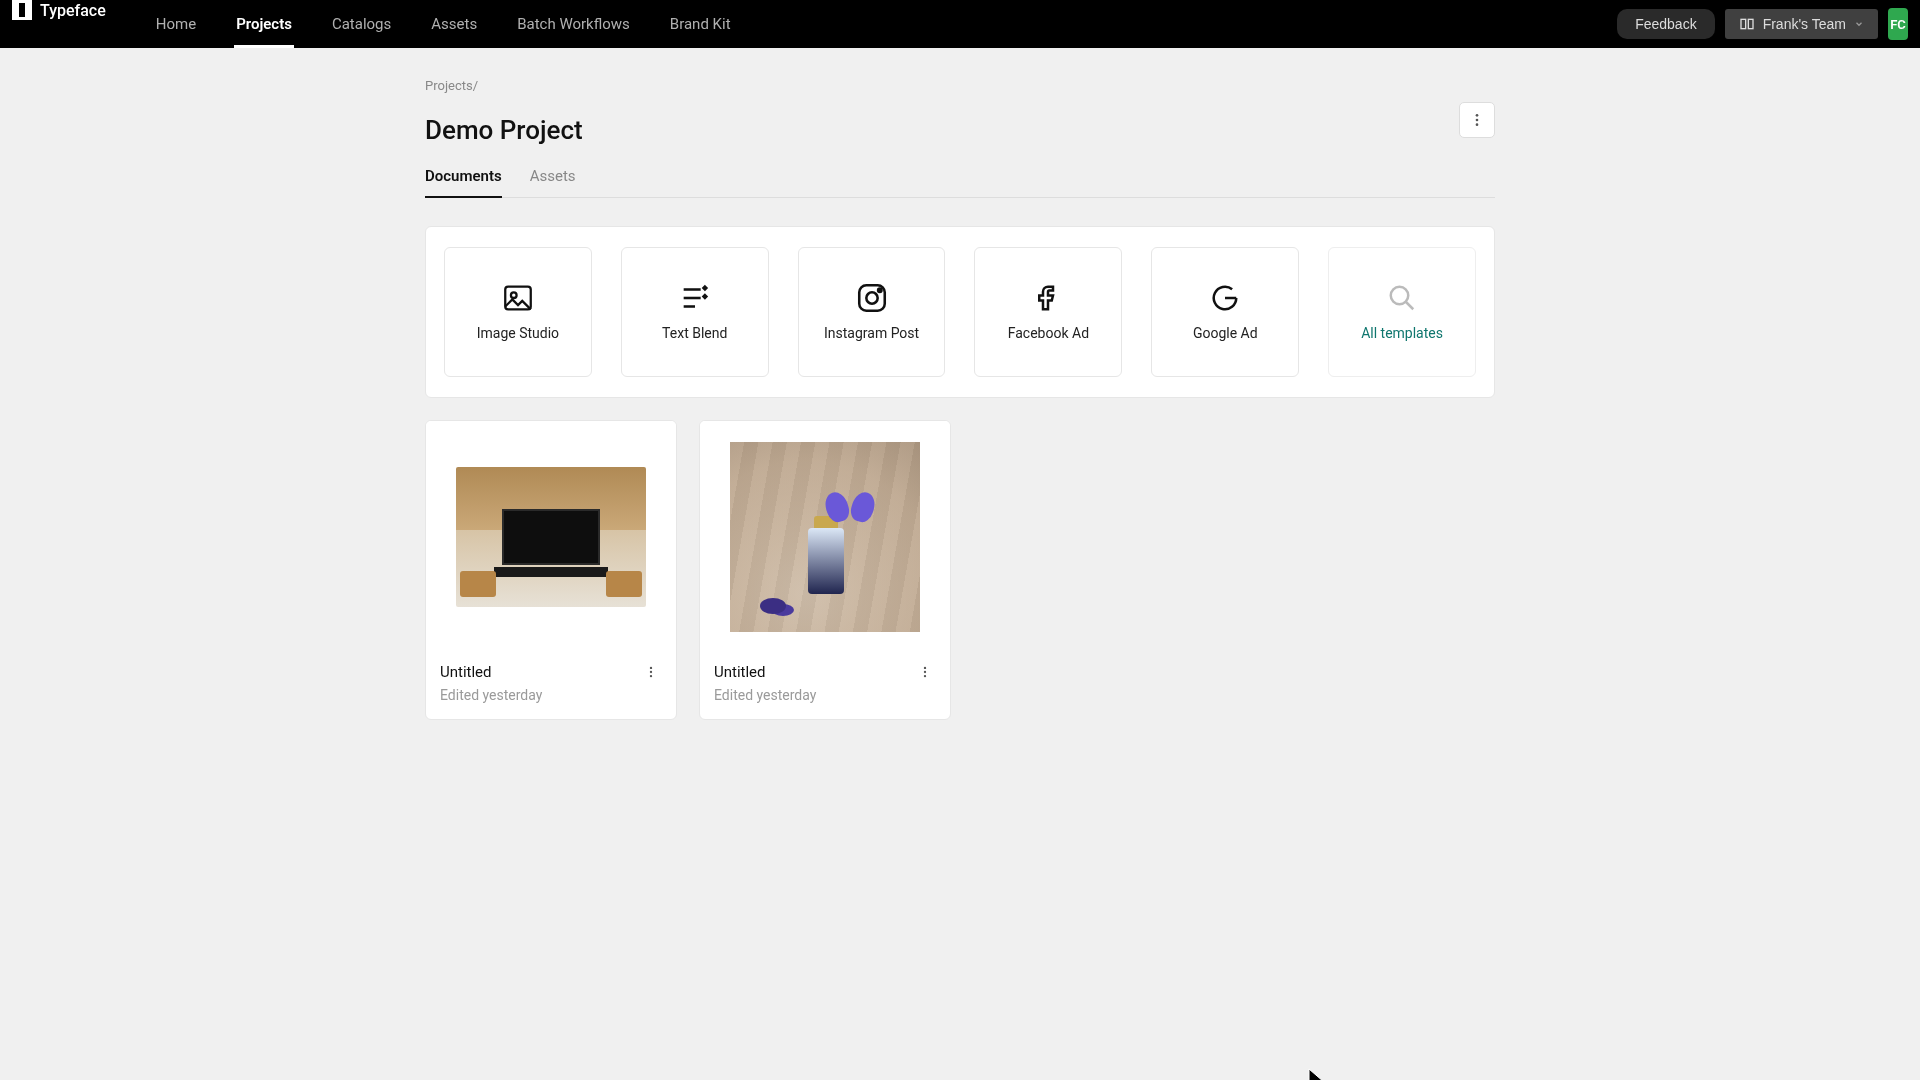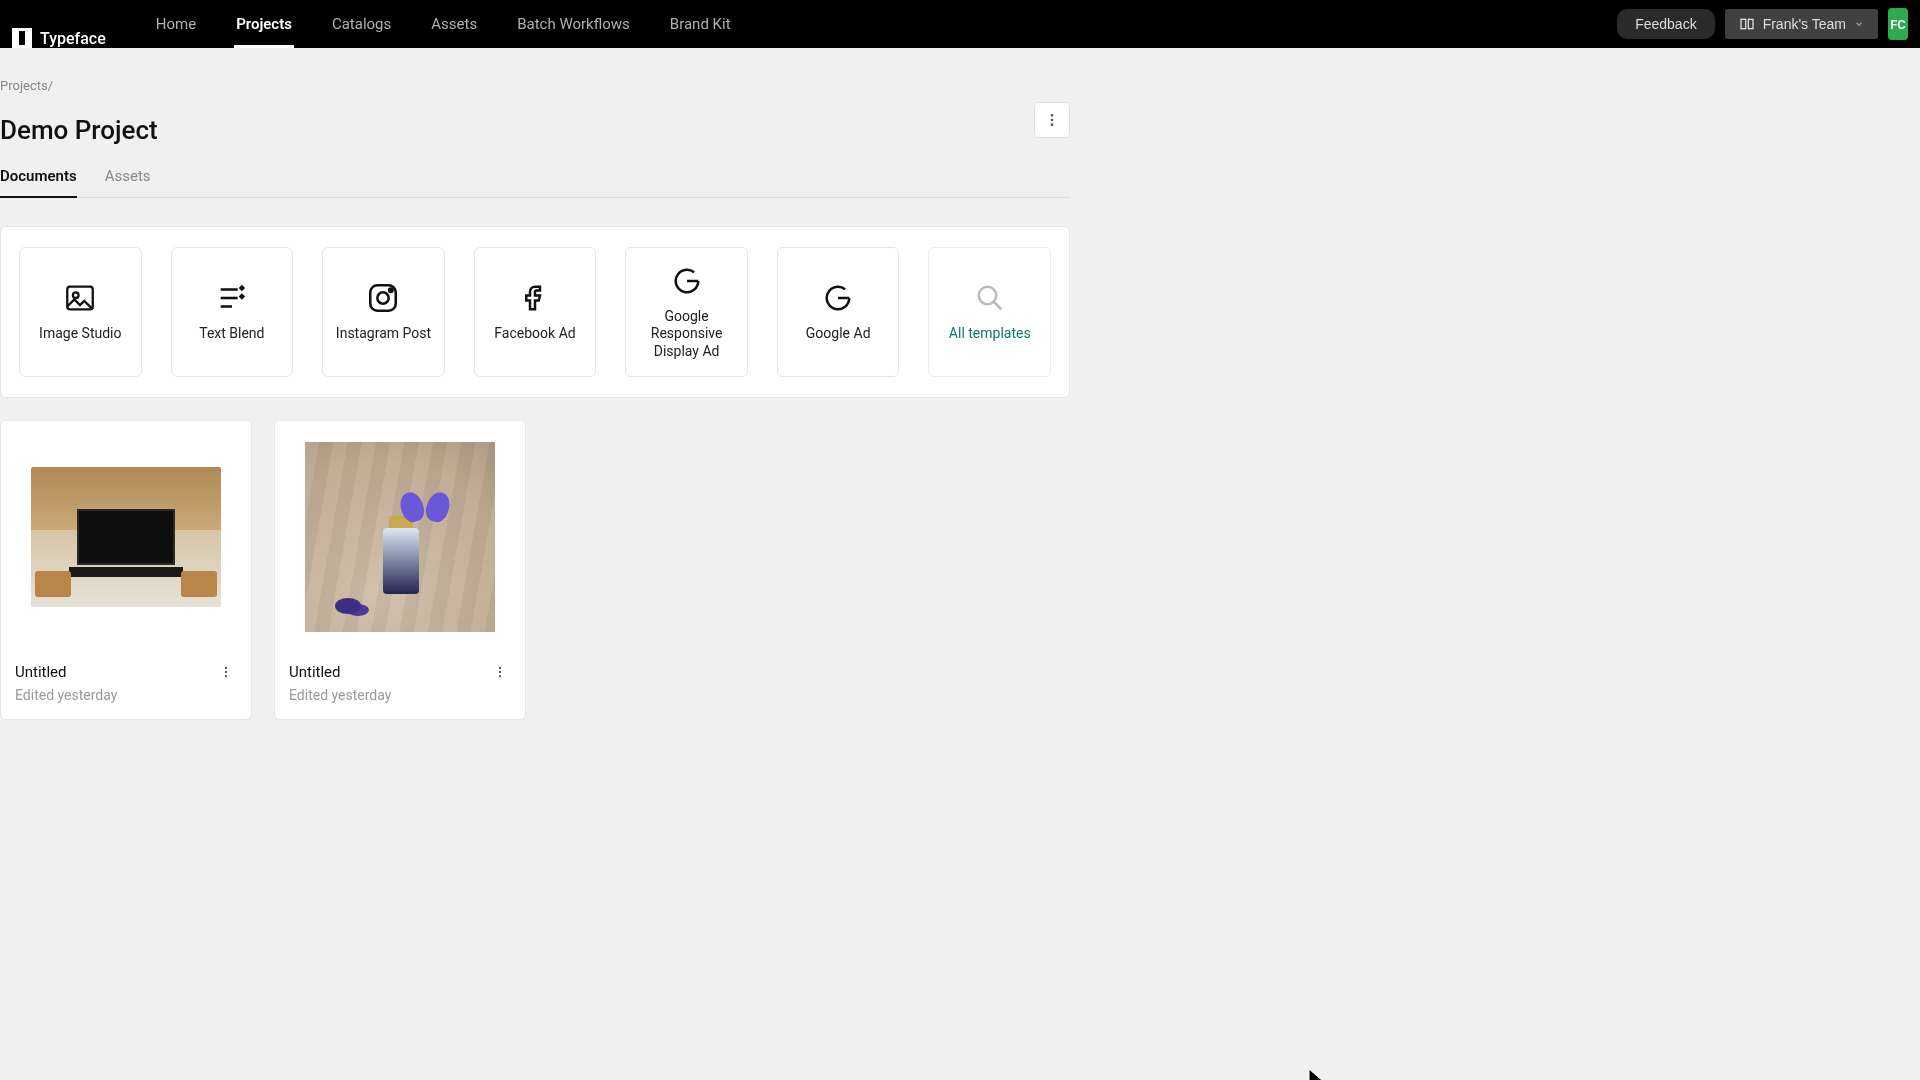--- a/index.html
+++ b/index.html
@@ -14,21 +14,21 @@
 
   
   .navbar {
     height: 48px;
     background: #000;
     display: flex;
     align-items: center;
     padding: 0 12px;
     justify-content: space-between;
   }
-  .nav-left { display: flex; align-items: flex-end; height: 100%; }
+  .nav-left { display: flex; align-items: flex-start; height: 100%; }
   .logo { display: flex; align-items: center; gap: 8px; margin-right: 30px; }
   .logo-mark {
     width: 20px; height: 20px; background: #fff; display:flex; align-items:center; justify-content:center;
   }
   .logo-mark::after { content:""; display:block; width:6px; height:14px; background:#000; }
   .logo-text { color:#fff; font-size:16px; font-weight:500; }
   .nav-links { display:flex; height:100%; }
   .nav-link {
     color:#b0b0b0; font-size:15px; padding: 0 20px; display:flex; align-items:center;
     height:100%; cursor:pointer; position:relative;
@@ -45,21 +45,21 @@
     background:#404040; color:#ddd; font-size:14px; padding:7px 14px; border:none; cursor:pointer;
     display:flex; align-items:center; gap:8px; border-radius:3px;
   }
   .avatar {
     width:20px; height:32px; background:#2fa84f; color:#fff; font-size:13px; font-weight:600;
     display:flex; align-items:center; justify-content:center; border-radius:4px;
   }
 
   
   .content-wrap {
-    display:flex; justify-content:flex-start; padding-top: 30px;
+    display:flex; justify-content:center; padding-top: 30px;
   }
   .content {
     width: 1070px;
   }
   .breadcrumb { font-size:13px; color:#888; margin-bottom:2px; }
   .page-title-row { display:flex; justify-content:space-between; align-items:center; }
   .page-title { font-size:26px; font-weight:500; color:#111;margin-top:20px; }
   .more-btn {
     width:36px; height:36px; border:1px solid #ddd; background:#fff; border-radius:5px;
     display:flex; align-items:center; justify-content:center; cursor:pointer;
@@ -276,29 +276,20 @@
 
       <div class="template-card">
         <div class="tmpl-icon">
           <svg width="30" height="30" viewBox="0 0 24 24" fill="none" stroke="#111" stroke-width="2">
               <path d="M15 3h-3a4 4 0 0 0-4 4v3H5v4h3v7h4v-7h3l1-4h-4V7a1 1 0 0 1 1-1h3V3z"></path>
             </svg>
         </div>
         <div class="tmpl-label">Facebook Ad</div>
       </div>
 
-      <div class="template-card">
-        <div class="tmpl-icon">
-          <svg width="30" height="30" viewBox="0 0 24 24" fill="none" stroke="#111" stroke-width="2">
-              <path d="M21 12a9 9 0 1 1-3.3-6.96"></path>
-              <path d="M12 12h9"></path>
-            </svg>
-        </div>
-        <div class="tmpl-label">Google Responsive Display Ad</div>
-      </div>
 
       <div class="template-card">
         <div class="tmpl-icon">
           <svg width="30" height="30" viewBox="0 0 24 24" fill="none" stroke="#111" stroke-width="2">
               <path d="M21 12a9 9 0 1 1-3.3-6.96"></path>
               <path d="M12 12h9"></path>
             </svg>
         </div>
         <div class="tmpl-label">Google Ad</div>
       </div>

